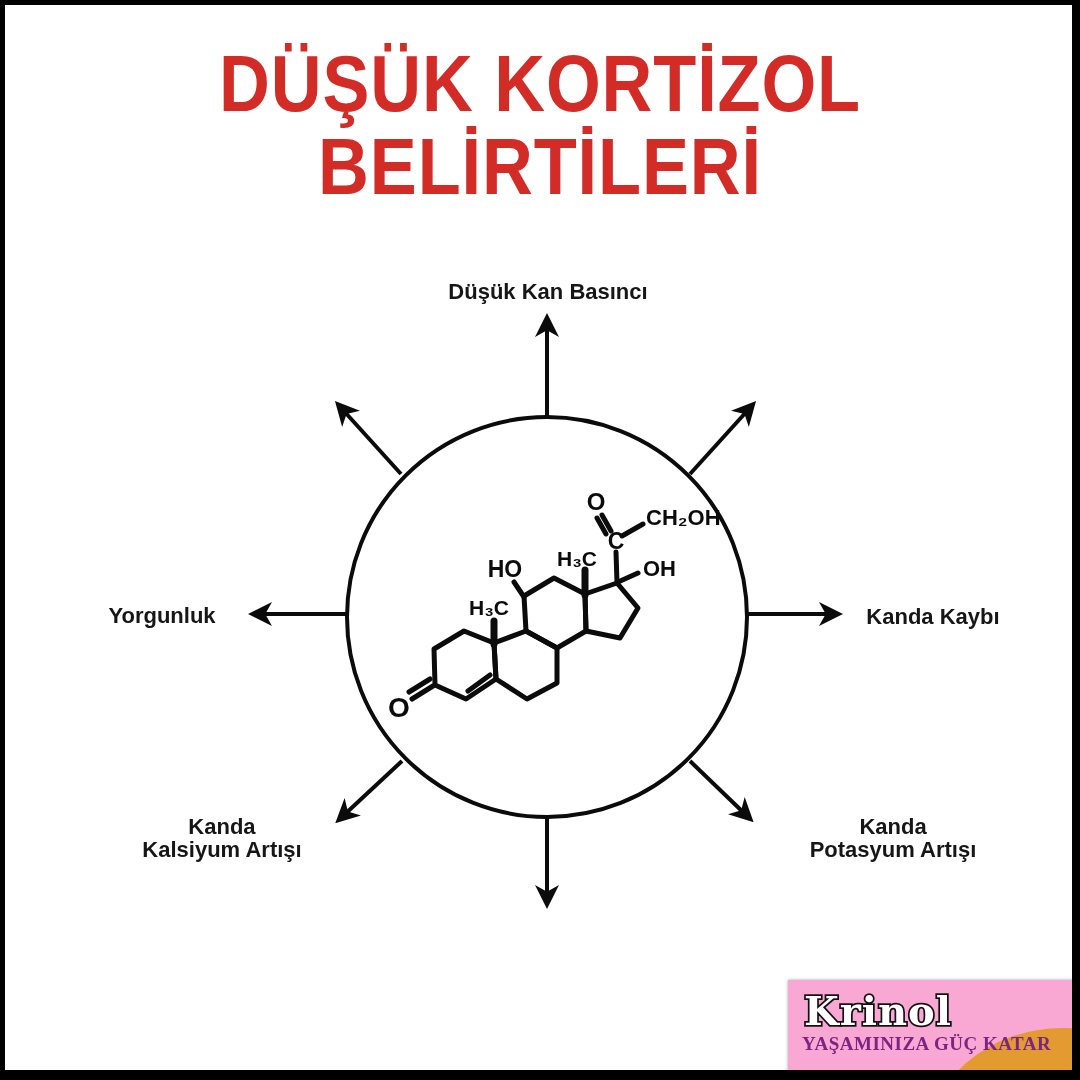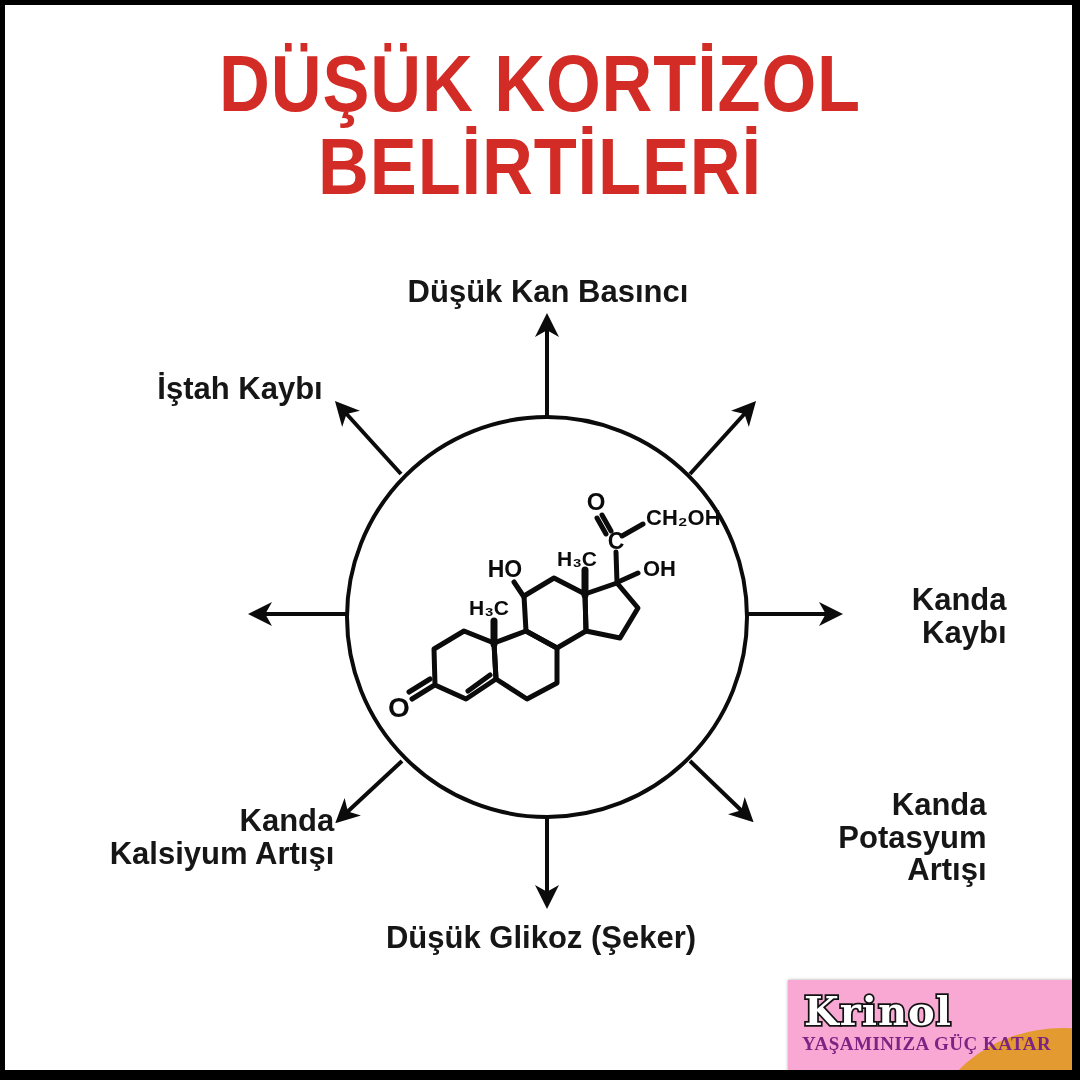--- a/index.html
+++ b/index.html
@@ -21,22 +21,22 @@
   .title span { display:block; }
   
   .diagram { position:absolute; left:0; top:0; width:1080px; height:1080px; }
   .bond { stroke:#0b0b0b; stroke-width:5; fill:none; stroke-linejoin:round; stroke-linecap:round; }
   .bond-heavy { stroke:#0b0b0b; stroke-width:7; fill:none; stroke-linecap:round; }
   .arrowline { stroke:#0b0b0b; stroke-width:4; }
   .mol-label { fill:#0b0b0b; font-weight:700; font-family:"Liberation Sans","DejaVu Sans",sans-serif; }
   
   .spoke-label {
     position:absolute; transform:translate(-50%,-50%);
-    color:#161616; font-size:31px; font-weight:700; line-height:1.05;
-    text-align:right; white-space:pre-line;
+    color:#161616; font-size:22px; font-weight:700; line-height:1.05;
+    text-align:center; white-space:pre-line;
   }
   .s-top { left:548px; top:292px; }
   .s-tr  { left:892px; top:392px; }
   .s-r   { left:933px; top:617px; }
   .s-br  { left:893px; top:838px; }
   .s-b   { left:541px; top:938px; }
   .s-bl  { left:222px; top:838px; }
   .s-l   { left:162px; top:616px; }
   .s-tl  { left:240px; top:389px; }
   
@@ -124,24 +124,23 @@
       <text class="mol-label" x="596" y="510" font-size="24" text-anchor="middle">O</text>
       <text class="mol-label" x="646" y="525" font-size="22" text-anchor="start">CH₂OH</text>
       <text class="mol-label" x="643" y="576" font-size="22" text-anchor="start">OH</text>
     </g>
   </svg>
 
   <div class="spoke-label s-top">Düşük Kan Basıncı</div>
   <div class="spoke-label s-r">Kanda Kaybı</div>
   <div class="spoke-label s-br">Kanda
 Potasyum Artışı</div>
-  <div class="spoke-label s-b">Düşük Glikoz (Şeker)</div>
   <div class="spoke-label s-bl">Kanda
 Kalsiyum Artışı</div>
-  <div class="spoke-label s-tl">İştah Kaybı</div>
+  <div class="spoke-label s-l">Yorgunluk</div>
 
   <div class="logo-box">
     <div class="logo-dome"></div>
     <svg class="logo-brand-svg" width="230" height="52" viewBox="0 0 230 52" xmlns="http://www.w3.org/2000/svg">
       <text class="logo-brand-text" x="4" y="39">Krinol</text>
     </svg>
     <div class="logo-tagline">YAŞAMINIZA GÜÇ KATAR</div>
   </div>
 
 </div>

